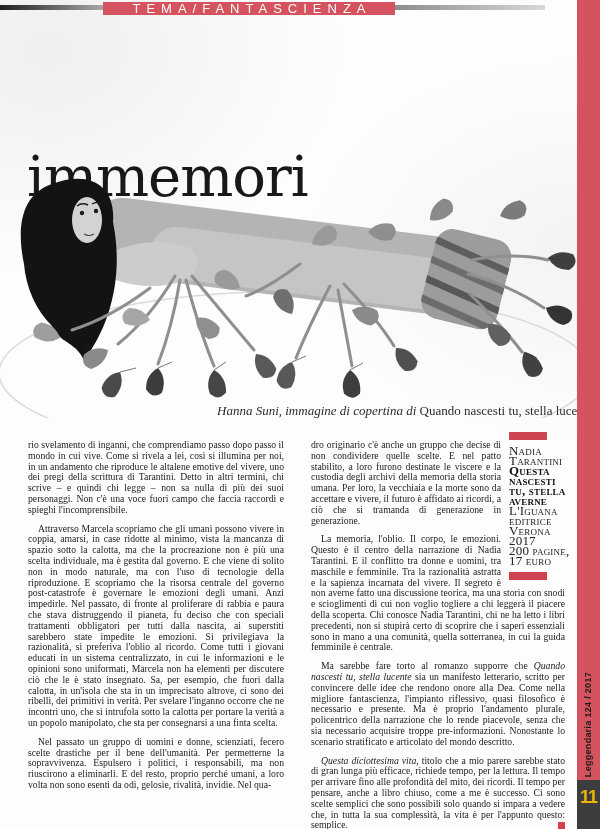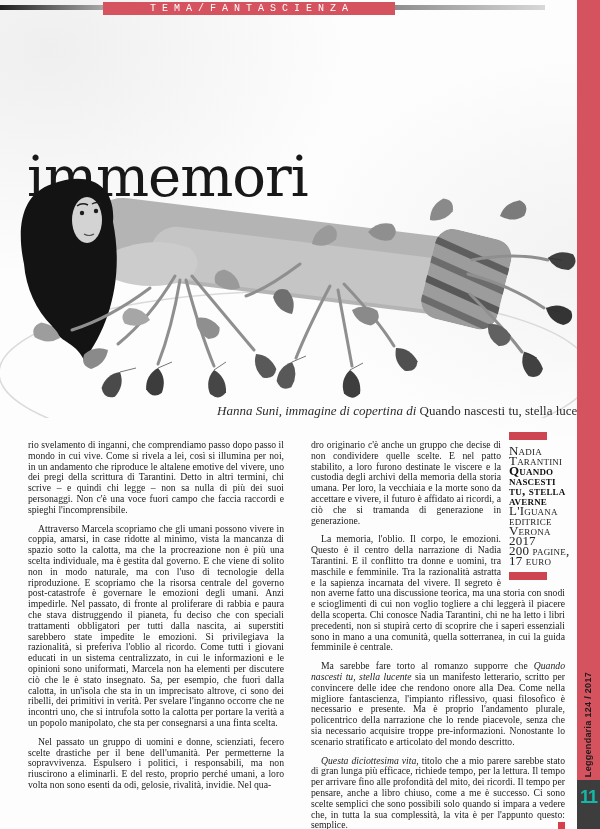--- a/index.html
+++ b/index.html
@@ -21,21 +21,21 @@
   
   .rule{position:absolute;top:5px;height:5px;}
   .rule-left{left:0;width:103px;background:linear-gradient(to right,#1f1f1f,#a8a8a8);}
   .rule-right{left:395px;width:150px;background:linear-gradient(to right,#8d8d8d,#d8d8d8);}
   .section-bar{
     position:absolute;left:103px;top:2px;width:292px;height:13px;
     background:var(--accent);
     display:flex;align-items:center;justify-content:center;
   }
   .section-bar span{
-    color:#fff;font-size:10px;letter-spacing:6px;font-family:Liberation Mono, monospace;
+    color:#fff;font-size:13px;letter-spacing:6px;font-family:Liberation Sans, sans-serif;
     white-space:nowrap;transform:translateX(3px);
   }
 
   
   .title{
     position:absolute;left:27px;top:44px;width:520px;
     font-family:"DejaVu Serif","Liberation Serif",serif;
     font-size:56px;line-height:63px;color:#181818;letter-spacing:-1px;
     font-weight:400;
   }
@@ -83,21 +83,21 @@
     position:absolute;right:0;top:0;width:23px;height:780px;background:var(--accent);
   }
   .edge-strip .mag{
     position:absolute;bottom:3px;left:6px;
     writing-mode:vertical-rl;transform:rotate(180deg);
     font-family:"Liberation Sans",sans-serif;font-weight:bold;font-size:9px;
     color:#1c1c1c;letter-spacing:0.3px;white-space:nowrap;
   }
   .pageno-box{
     position:absolute;right:0;top:780px;width:23px;height:49px;background:#3d3d3d;
-    color:#14b8a6;text-align:center;
+    color:#eab308;text-align:center;
     font-family:"Liberation Sans",sans-serif;font-weight:bold;font-size:18px;
     padding-top:7px;letter-spacing:-1px;
   }
 </style>
 </head>
 <body>
 
 <div class="rule rule-left"></div>
 <div class="section-bar">
   <span>TEMA/FANTASCIENZA</span>
@@ -206,21 +206,21 @@
 <div class="col col-left" id="col1">
     <p><span>rio svelamento di inganni, che comprendiamo passo dopo passo il mondo in cui vive. Come si rivela a lei, così si illumina per noi, in un andamento che riproduce le altalene emotive del vivere, uno dei pregi della scrittura di Tarantini. Detto in altri termini, chi scrive – e quindi chi legge – non sa nulla di più dei suoi personaggi. Non c'è una voce fuori campo che faccia raccordi e spieghi l'incomprensibile.</span></p>
     <p class="indent"><span>Attraverso Marcela scopriamo che gli umani possono vivere in coppia, amarsi, in case ridotte al minimo, vista la mancanza di spazio sotto la calotta, ma che la procreazione non è più una scelta individuale, ma è gestita dal governo. E che viene di solito non in modo naturale, ma con l'uso di tecnologie della riproduzione. E scopriamo che la risorsa centrale del governo post-catastrofe è governare le emozioni degli umani. Anzi impedirle. Nel passato, di fronte al proliferare di rabbia e paura che stava distruggendo il pianeta, fu deciso che con speciali trattamenti obbligatori per tutti dalla nascita, ai superstiti sarebbero state impedite le emozioni. Si privilegiava la razionalità, si preferiva l'oblio al ricordo. Come tutti i giovani educati in un sistema centralizzato, in cui le informazioni e le opinioni sono uniformati, Marcela non ha elementi per discutere ciò che le è stato insegnato. Sa, per esempio, che fuori dalla calotta, in un'isola che sta in un imprecisato altrove, ci sono dei ribelli, dei primitivi in verità. Per svelare l'inganno occorre che ne incontri uno, che si intrufola sotto la calotta per portare la verità a un popolo manipolato, che sta per consegnarsi a una finta scelta.</span></p>
     <p class="indent"><span>Nel passato un gruppo di uomini e donne, scienziati, fecero scelte drastiche per il bene dell'umanità. Per permetterne la sopravvivenza. Espulsero i politici, i responsabili, ma non riuscirono a eliminarli. E del resto, proprio perché umani, a loro volta non sono esenti da odi, gelosie, rivalità, invidie. Nel qua-</span></p>
   </div>
 
 <div class="col col-right" id="col2">
   <div class="book-box" id="bookBox">
     <div class="redbar top"></div>
     <span class="line">Nadia Tarantini</span>
-    <span class="line bold">Quando nascesti</span>
+    <span class="line bold">Questa nascesti</span>
     <span class="line bold">tu, stella averne</span>
     <span class="line">L'Iguana editrice</span>
     <span class="line">Verona 2017</span>
     <span class="line">200 pagine, 17 euro</span>
     <div class="redbar bottom"></div>
   </div>
 <p><span>dro originario c'è anche un gruppo che decise di non condividere quelle scelte. E nel patto stabilito, a loro furono destinate le viscere e la custodia degli archivi della memoria della storia umana. Per loro, la vecchiaia e la morte sono da accettare e vivere, il futuro è affidato ai ricordi, a ciò che si tramanda di generazione in generazione.</span></p>
     <p class="indent"><span>La memoria, l'oblio. Il corpo, le emozioni. Questo è il centro della narrazione di Nadia Tarantini. E il conflitto tra donne e uomini, tra maschile e femminile. Tra la razionalità astratta e la sapienza incarnata del vivere. Il segreto è non averne fatto una discussione teorica, ma una storia con snodi e scioglimenti di cui non voglio togliere a chi leggerà il piacere della scoperta. Chi conosce Nadia Tarantini, chi ne ha letto i libri precedenti, non si stupirà certo di scoprire che i saperi essenziali sono in mano a una comunità, quella sotterranea, in cui la guida femminile è centrale.</span></p>
     <p class="indent"><span>Ma sarebbe fare torto al romanzo supporre che </span><i>Quando nascesti tu, stella lucente</i><span> sia un manifesto letterario, scritto per convincere delle idee che rendono onore alla Dea. Come nella migliore fantascienza, l'impianto riflessivo, quasi filosofico è necessario e presente. Ma è proprio l'andamento plurale, policentrico della narrazione che lo rende piacevole, senza che sia necessario acquisire troppe pre-informazioni. Nonostante lo scenario stratificato e articolato del mondo descritto.</span></p>
     <p class="indent last"><i>Questa diciottesima vita</i><span>, titolo che a mio parere sarebbe stato di gran lunga più efficace, richiede tempo, per la lettura. Il tempo per arrivare fino alle profondità del mito, dei ricordi. Il tempo per pensare, anche a libro chiuso, come a me è successo. Ci sono scelte semplici che sono possibili solo quando si impara a vedere che, in tutta la sua complessità, la vita è per l'appunto questo: semplice.</span><span class="end-square"></span></p>

